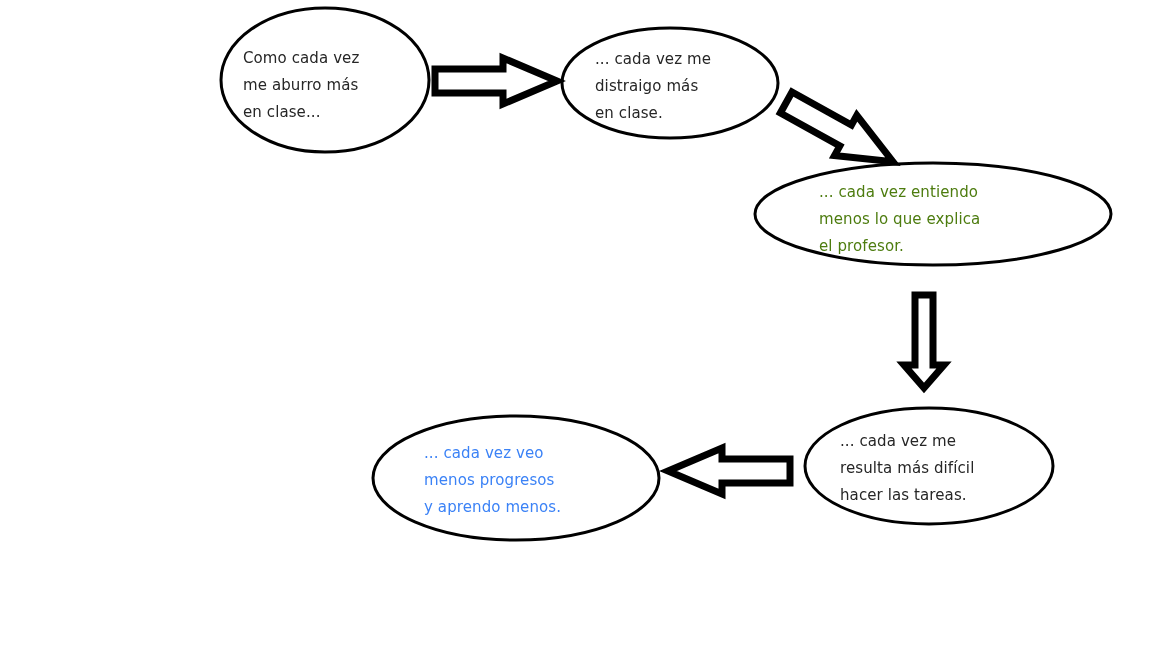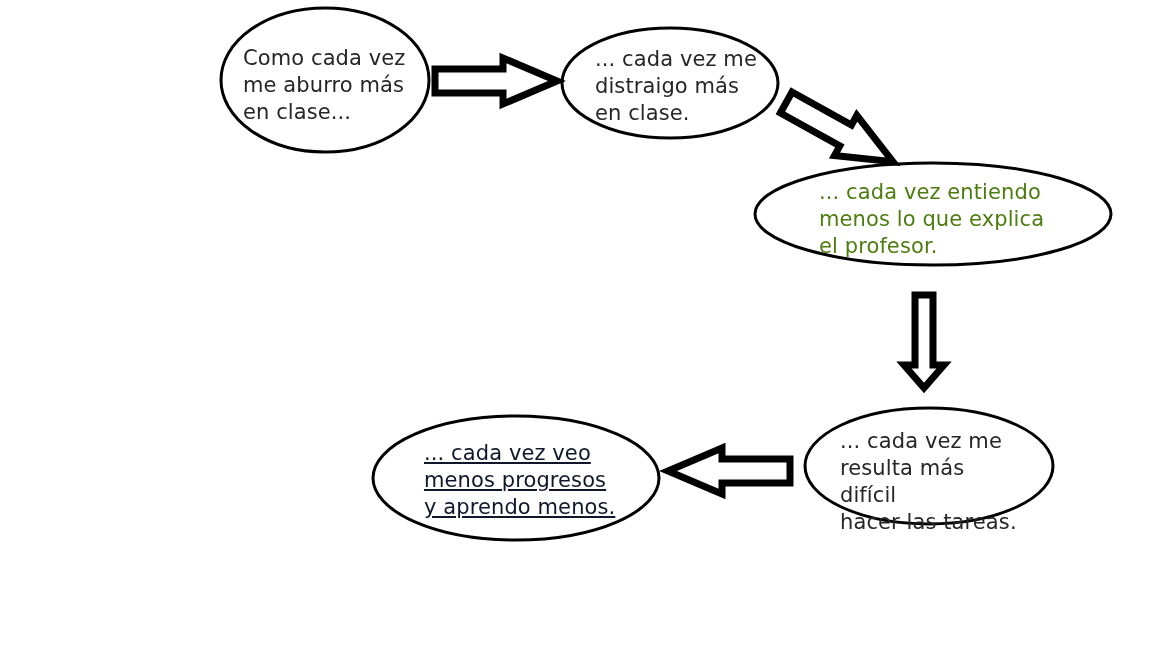--- a/index.html
+++ b/index.html
@@ -31,21 +31,21 @@
     fill: #ffffff;
     stroke: #000000;
     stroke-width: 7;
     stroke-linejoin: miter;
     stroke-linecap: butt;
   }
   .node-label {
     position: absolute;
     color: #262626;
     font-family: "DejaVu Sans", "Liberation Sans", sans-serif;
-    font-size: 21px;
+    font-size: 15px;
     line-height: 27px;
     letter-spacing: 0.1px;
     white-space: pre-line;
     text-align: left;
     pointer-events: none;
   }
 </style>
 </head>
 <body>
 
@@ -73,18 +73,18 @@
 en clase...</div>
       <div class="node-label" style="left: 595px; top: 46px; width: 175px; color: rgb(38, 38, 38);">... cada vez me
 distraigo más
 en clase.</div>
       <div class="node-label" style="left: 819px; top: 179px; width: 245px; color: #4d7c0f;">... cada vez entiendo
 menos lo que explica
 el profesor.</div>
       <div class="node-label" style="left: 840px; top: 428px; width: 185px; color: rgb(38, 38, 38);">... cada vez me
 resulta más difícil
 hacer las tareas.</div>
-      <div class="node-label" style="left: 424px; top: 440px; width: 205px; color: #0f172a; text-decoration: underline;">... cada vez veo
+      <div class="node-label" style="left: 424px; top: 440px; width: 205px; color: #3b82f6;">... cada vez veo
 menos progresos
 y aprendo menos.</div>
     </div>
 
 </div>
 
 </body></html>

